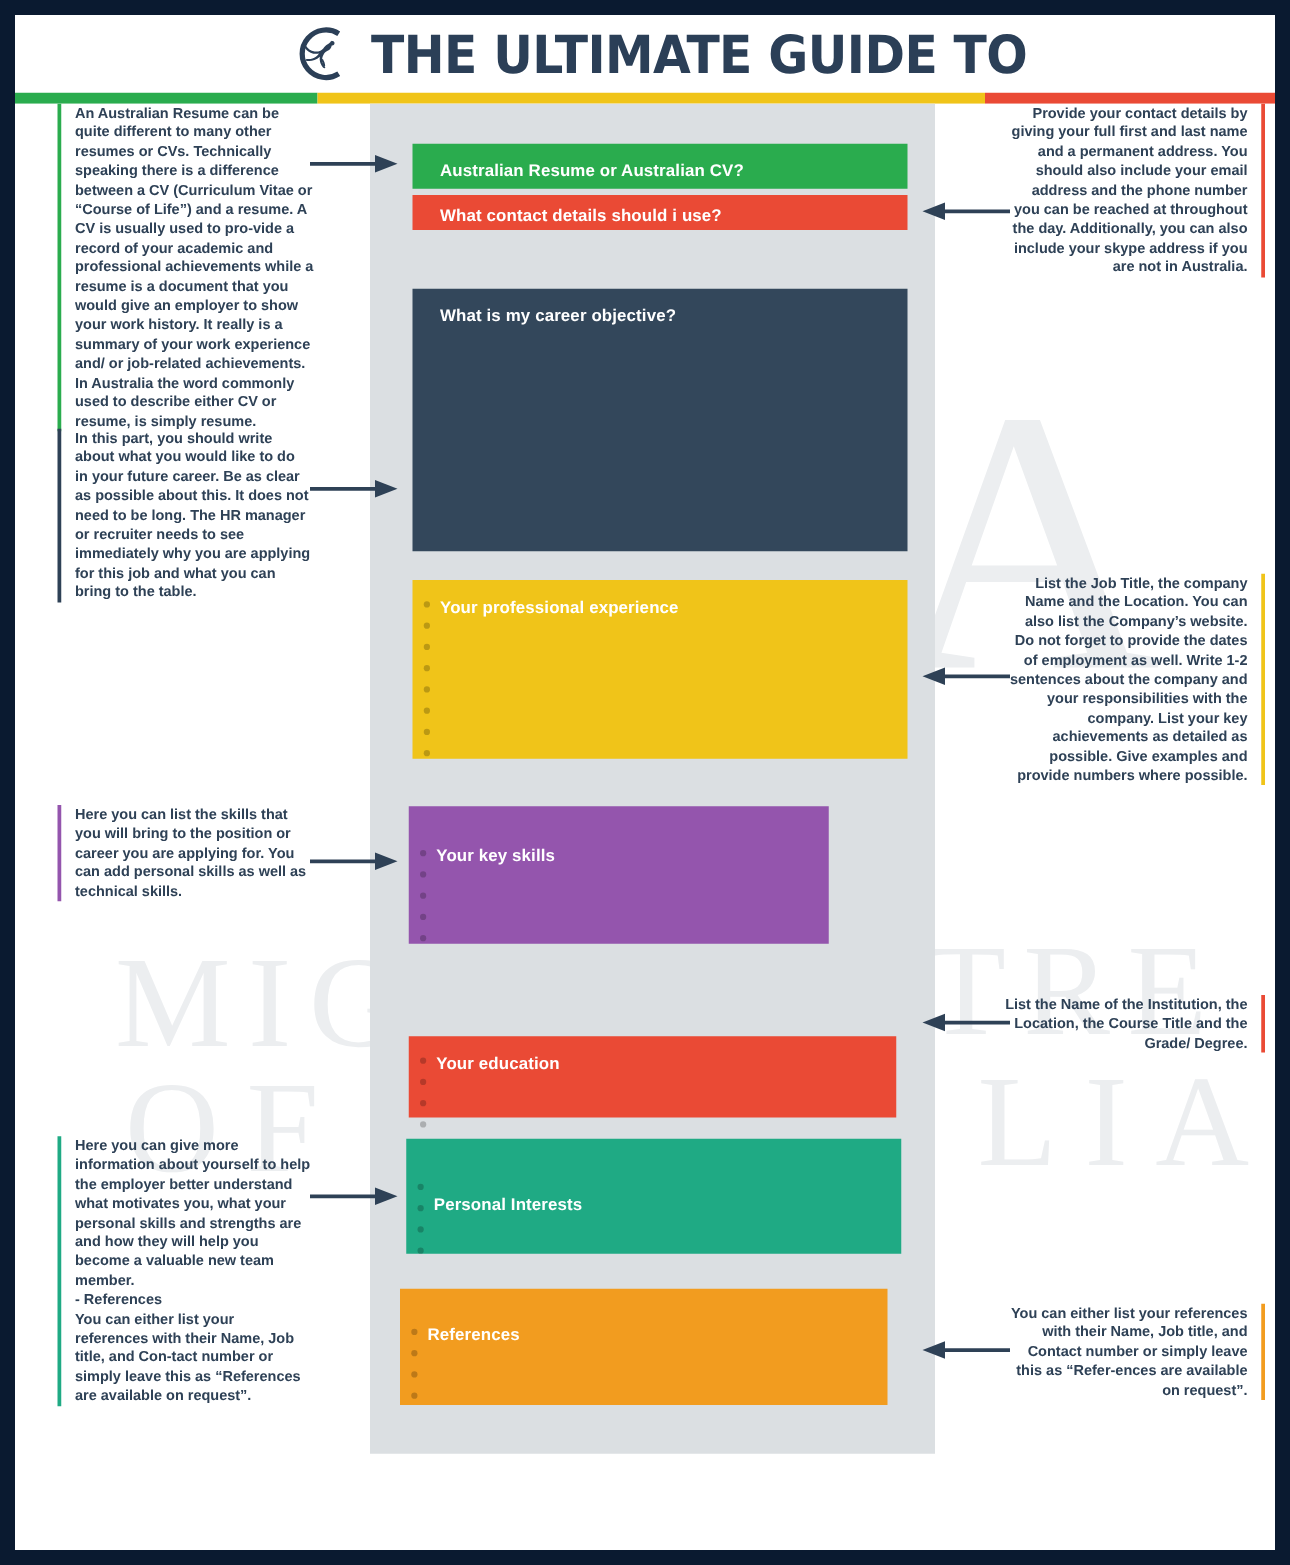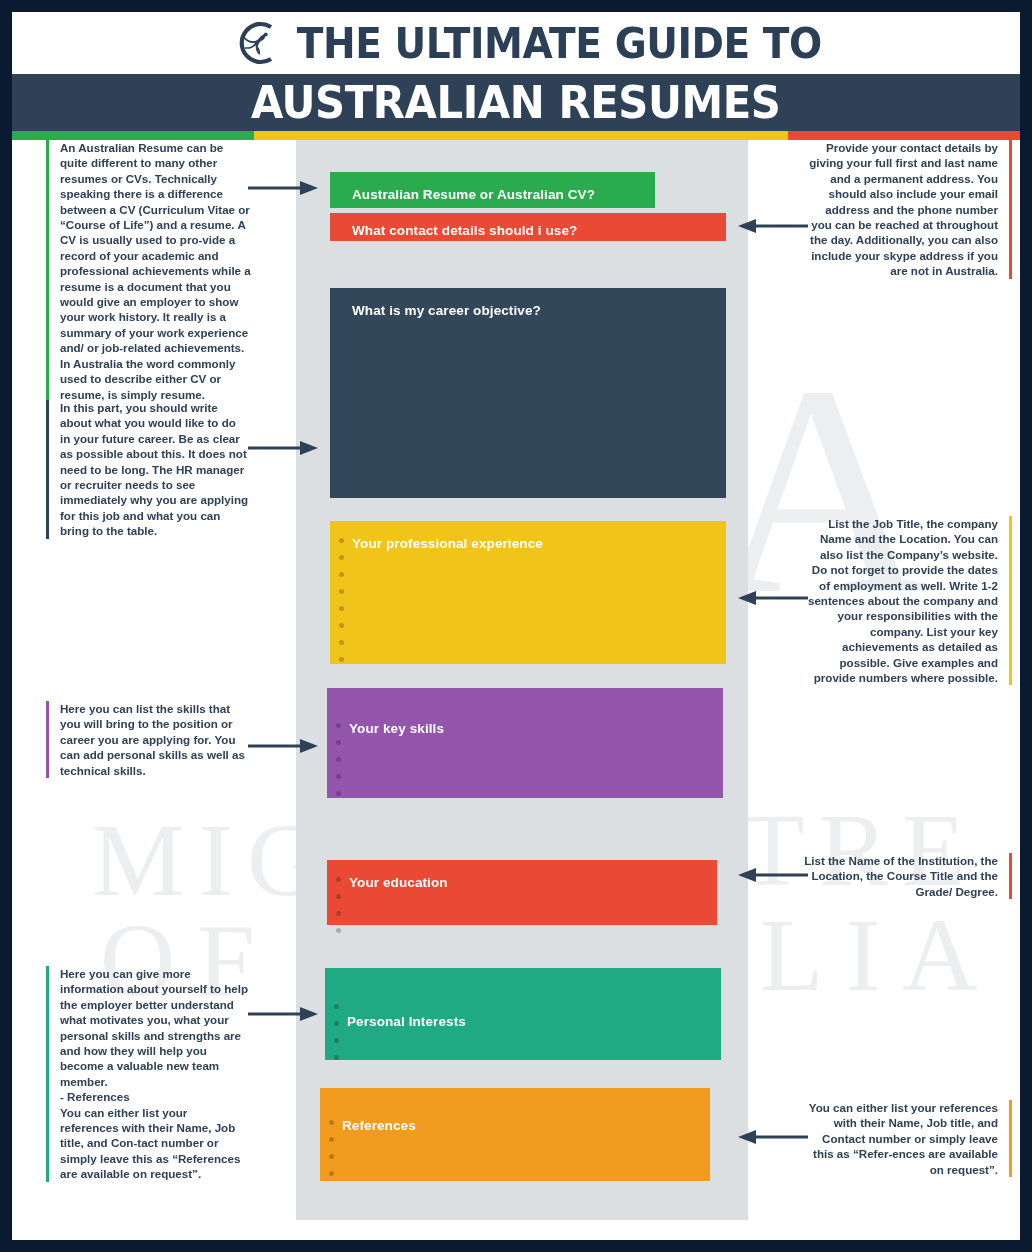--- a/index.html
+++ b/index.html
@@ -98,21 +98,21 @@
     position: absolute;
     color: #eceef0;
     font-family: "Liberation Serif", serif;
     font-weight: 400;
     white-space: nowrap;
   }
   #wm-a    { left: 700px; top: 200px;  font-size: 300px; line-height: 1; }
   #wm-mig  { left: 80px;  top: 660px;  font-size: 104px; letter-spacing: 14px; }
   #wm-ntre { left: 640px; top: 650px;  font-size: 104px; letter-spacing: 14px; }
   #wm-of   { left: 88px;  top: 760px;  font-size: 104px; letter-spacing: 22px; }
-  #wm-lia  { left: 748px; top: 755px;  font-size: 104px; letter-spacing: 22px; text-align: center; }
+  #wm-lia  { left: 770px; top: 755px;  font-size: 104px; letter-spacing: 22px; text-align: center; }
 
   
   #resume-panel {
     position: absolute;
     left: 284px;
     top: 0px;
     width: 452px;
     height: 1080px;
     background: #dbdfe2;
   }
@@ -197,43 +197,40 @@
       <span id="logo-kangaroo">
         <svg viewBox="0 0 52 52" width="52" height="52" aria-hidden="true">
           <path d="M40 10 A19 19 0 1 0 40 42" fill="none" stroke="#2b3f57" stroke-width="4.2"></path>
           <path d="M34 16c1.6-.6 2.8.3 2.6 1.8-.15 1.2-1.2 1.7-2.2 1.5-.4 1.9-1.5 3.4-3.3 4.3-1.5.8-2.4 1.6-3.3 3.1-.9 1.5-1.2 3.1-1 4.8.2 1.8.9 3.3 2.1 4.8.5.6.4 1.1-.2 1.2-.5.1-1-.2-1.5-.8-1.4-1.7-2.2-3.6-2.4-5.7-.1-.9-.1-1.8.1-2.7-1.4 1.2-2.7 2.1-4.3 2.7-2 .8-4 1-6.1.7-.7-.1-1-.5-.9-1 .1-.4.5-.6 1.2-.5 2.5.3 4.8-.3 6.9-1.8 1-.7 1.8-1.6 2.5-2.6-2.3.5-4.5.3-6.7-.7-2.5-1.1-4.3-2.9-5.5-5.3-.3-.6-.1-1.1.4-1.2.4-.1.8.1 1.1.6 1.6 2.8 4 4.5 7.2 4.9 1.6.2 3.1 0 4.6-.6.9-.4 1.6-1 2.3-1.8 1-1.2 1.9-2.3 3.2-3.1.9-.6 1.7-1.1 2.4-1.9.3-.4.5-.9.8-1.4z" fill="#2b3f57"></path>
           <path d="M27.5 30.5c.9 1.4 1.4 2.9 1.6 4.5.1.7-.1 1.1-.6 1.2-.5.1-.8-.2-.9-.9-.2-1.4-.6-2.7-1.4-3.9-.3-.5-.2-1 .2-1.2.4-.2.8 0 1.1.3z" fill="#2b3f57"></path>
         </svg>
       </span>
       <span id="title-line1">THE ULTIMATE GUIDE TO</span>
     </div>
 
-    <div id="header-bottom">
-      <span id="title-line2">AUSTRALIAN RESUMES</span>
-    </div>
 
     <div id="accent-bar">
       <div class="accent-seg" style="width:24%;background:#2aac4e"></div>
       <div class="accent-seg" style="width:53%;background:#f0c419"></div>
       <div class="accent-seg" style="width:23%;background:#ea4a35"></div>
     </div>
 
     <div id="body-area">
 
       <div id="watermark">
         <span class="wm-line" id="wm-a">A</span>
         <span class="wm-line" id="wm-mig">MIGR</span>
         <span class="wm-line" id="wm-ntre">NTRE</span>
         <span class="wm-line" id="wm-of">OF</span>
         <span class="wm-line" id="wm-lia">LIA</span>
       </div>
 
       <div id="resume-panel">
 
-        <div class="resume-block block-green" style="left:34px;top:32px;width:325px;height:36px">
+        <div class="resume-block block-green" style="left:34px;top:32px;width:396px;height:36px">
           <span class="resume-block-title">Australian Resume or Australian CV?</span>
         </div>
 
         <div class="resume-block block-red" style="left:34px;top:73px;width:396px;height:28px;padding-top:8px">
           <span class="resume-block-title">What contact details should i use?</span>
         </div>
 
         <div class="resume-block block-navy" style="left:34px;top:132px;width:396px;height:210px">
           <span class="resume-block-title">What is my career objective?</span>
         </div>
@@ -245,32 +242,32 @@
             <span class="bullet" style="margin-bottom:12px"></span>
             <span class="bullet" style="margin-bottom:12px"></span>
             <span class="bullet" style="margin-bottom:12px"></span>
             <span class="bullet" style="margin-bottom:12px"></span>
             <span class="bullet" style="margin-bottom:12px"></span>
             <span class="bullet"></span>
           </div>
           <span class="resume-block-title">Your professional experience</span>
         </div>
 
-        <div class="resume-block block-purple" style="left:31px;top:548px;width:396px;height:110px;padding-top:31px">
+        <div class="resume-block block-purple" style="left:31px;top:562px;width:336px;height:110px;padding-top:31px">
           <div class="bullets" style="top:35px">
             <span class="bullet" style="margin-bottom:12px"></span>
             <span class="bullet" style="margin-bottom:12px"></span>
             <span class="bullet" style="margin-bottom:12px"></span>
             <span class="bullet" style="margin-bottom:12px"></span>
             <span class="bullet"></span>
           </div>
           <span class="resume-block-title">Your key skills</span>
         </div>
 
-        <div class="resume-block block-red2" style="left:31px;top:720px;width:390px;height:65px">
+        <div class="resume-block block-red2" style="left:31px;top:746px;width:390px;height:65px">
           <div class="bullets">
             <span class="bullet" style="margin-bottom:12px"></span>
             <span class="bullet" style="margin-bottom:12px"></span>
             <span class="bullet" style="margin-bottom:12px"></span>
             <span class="bullet"></span>
           </div>
           <span class="resume-block-title">Your education</span>
         </div>
 
         <div class="resume-block block-teal" style="left:29px;top:828px;width:396px;height:92px;padding-top:44px">

